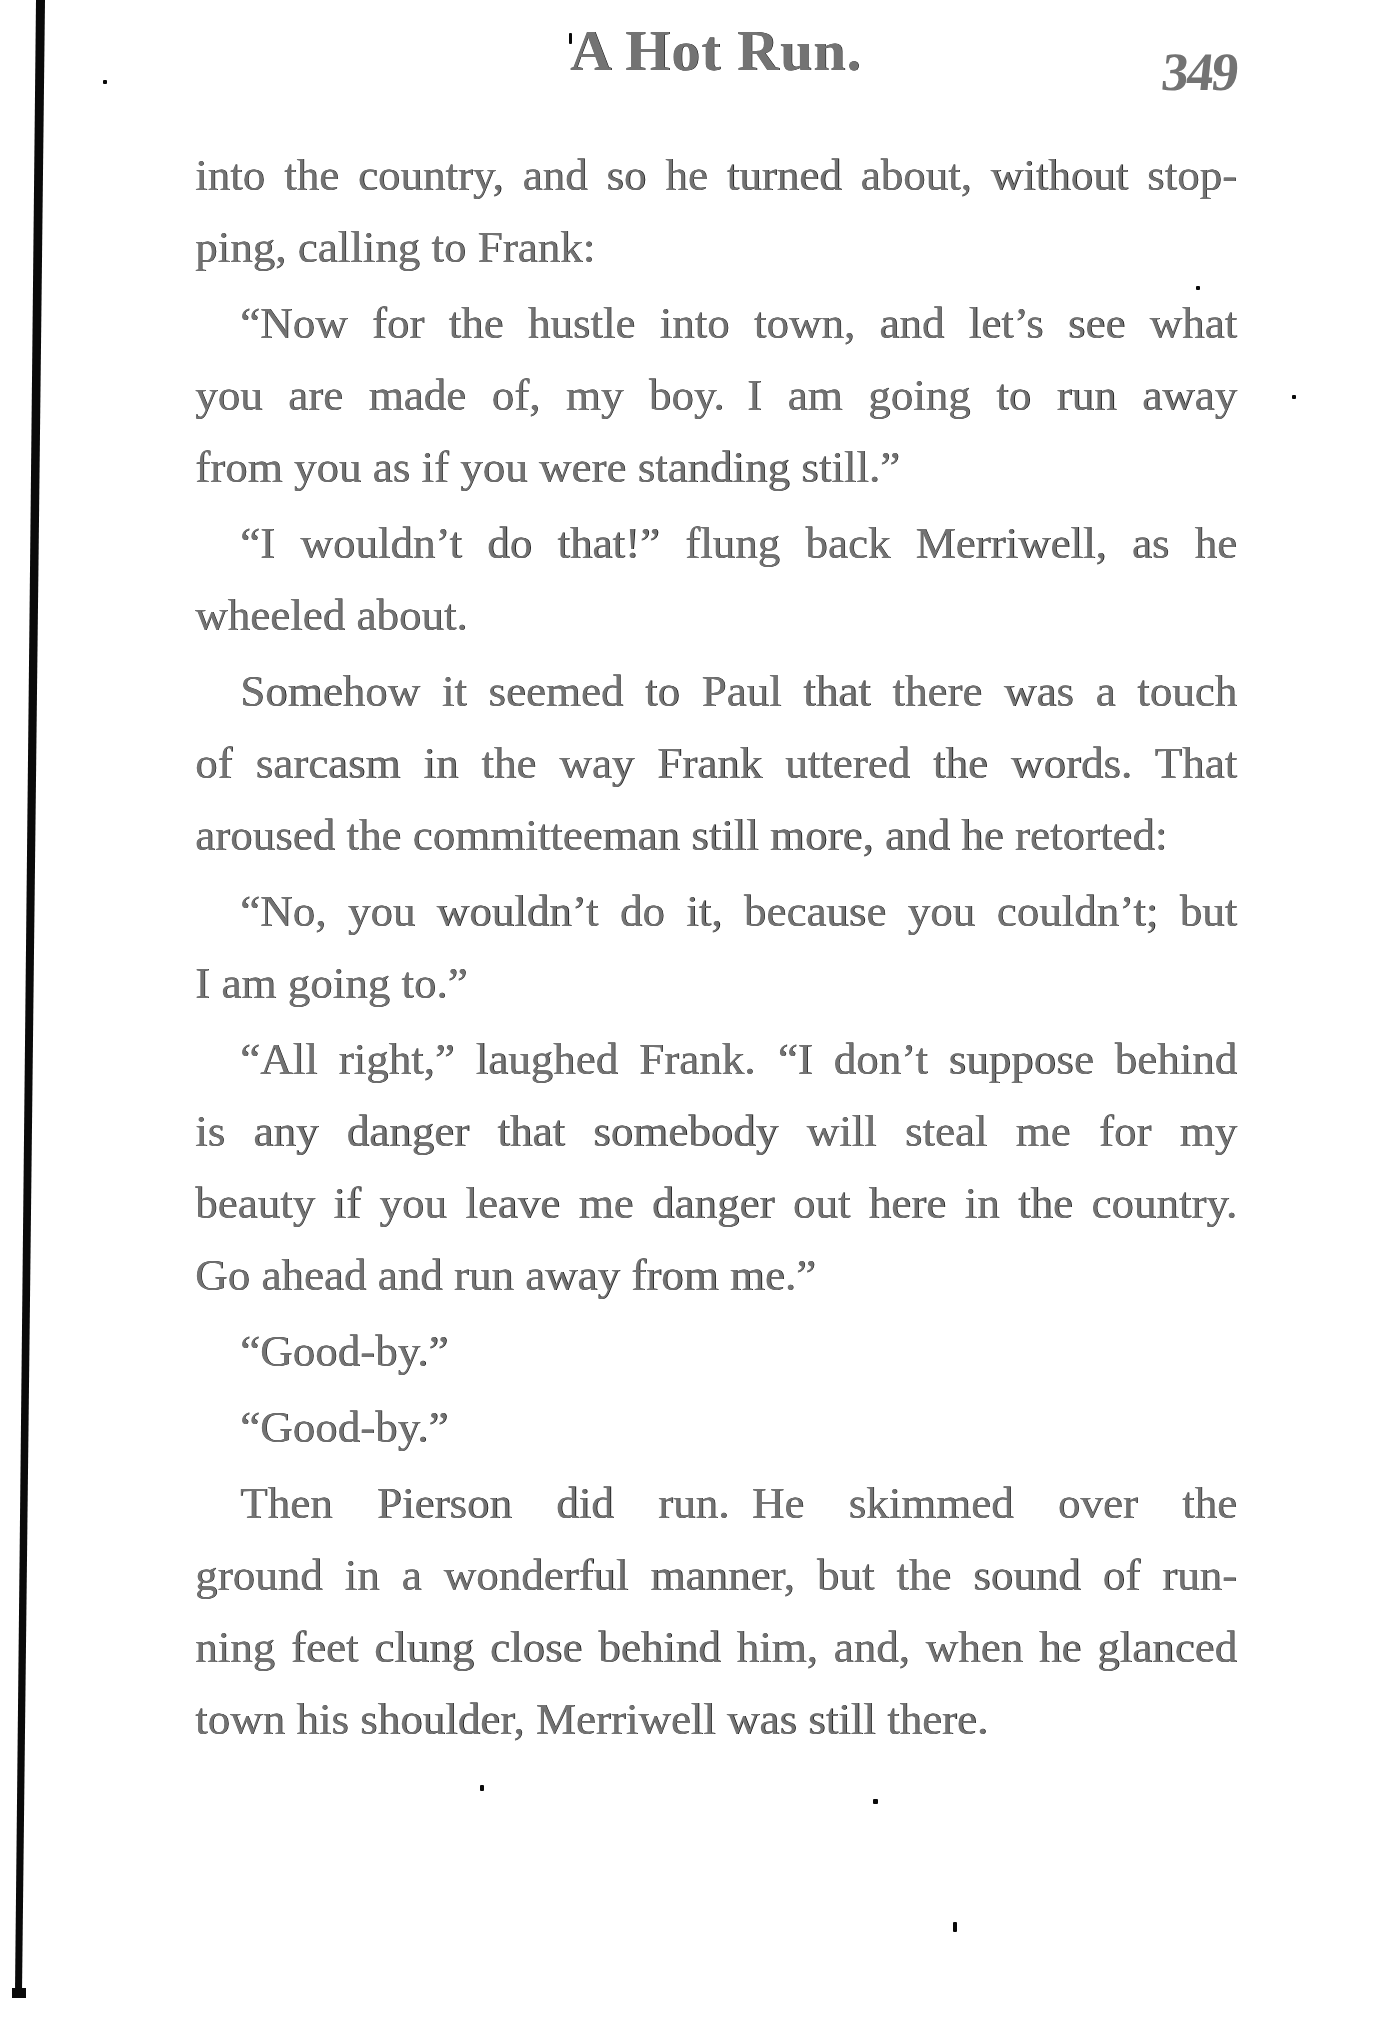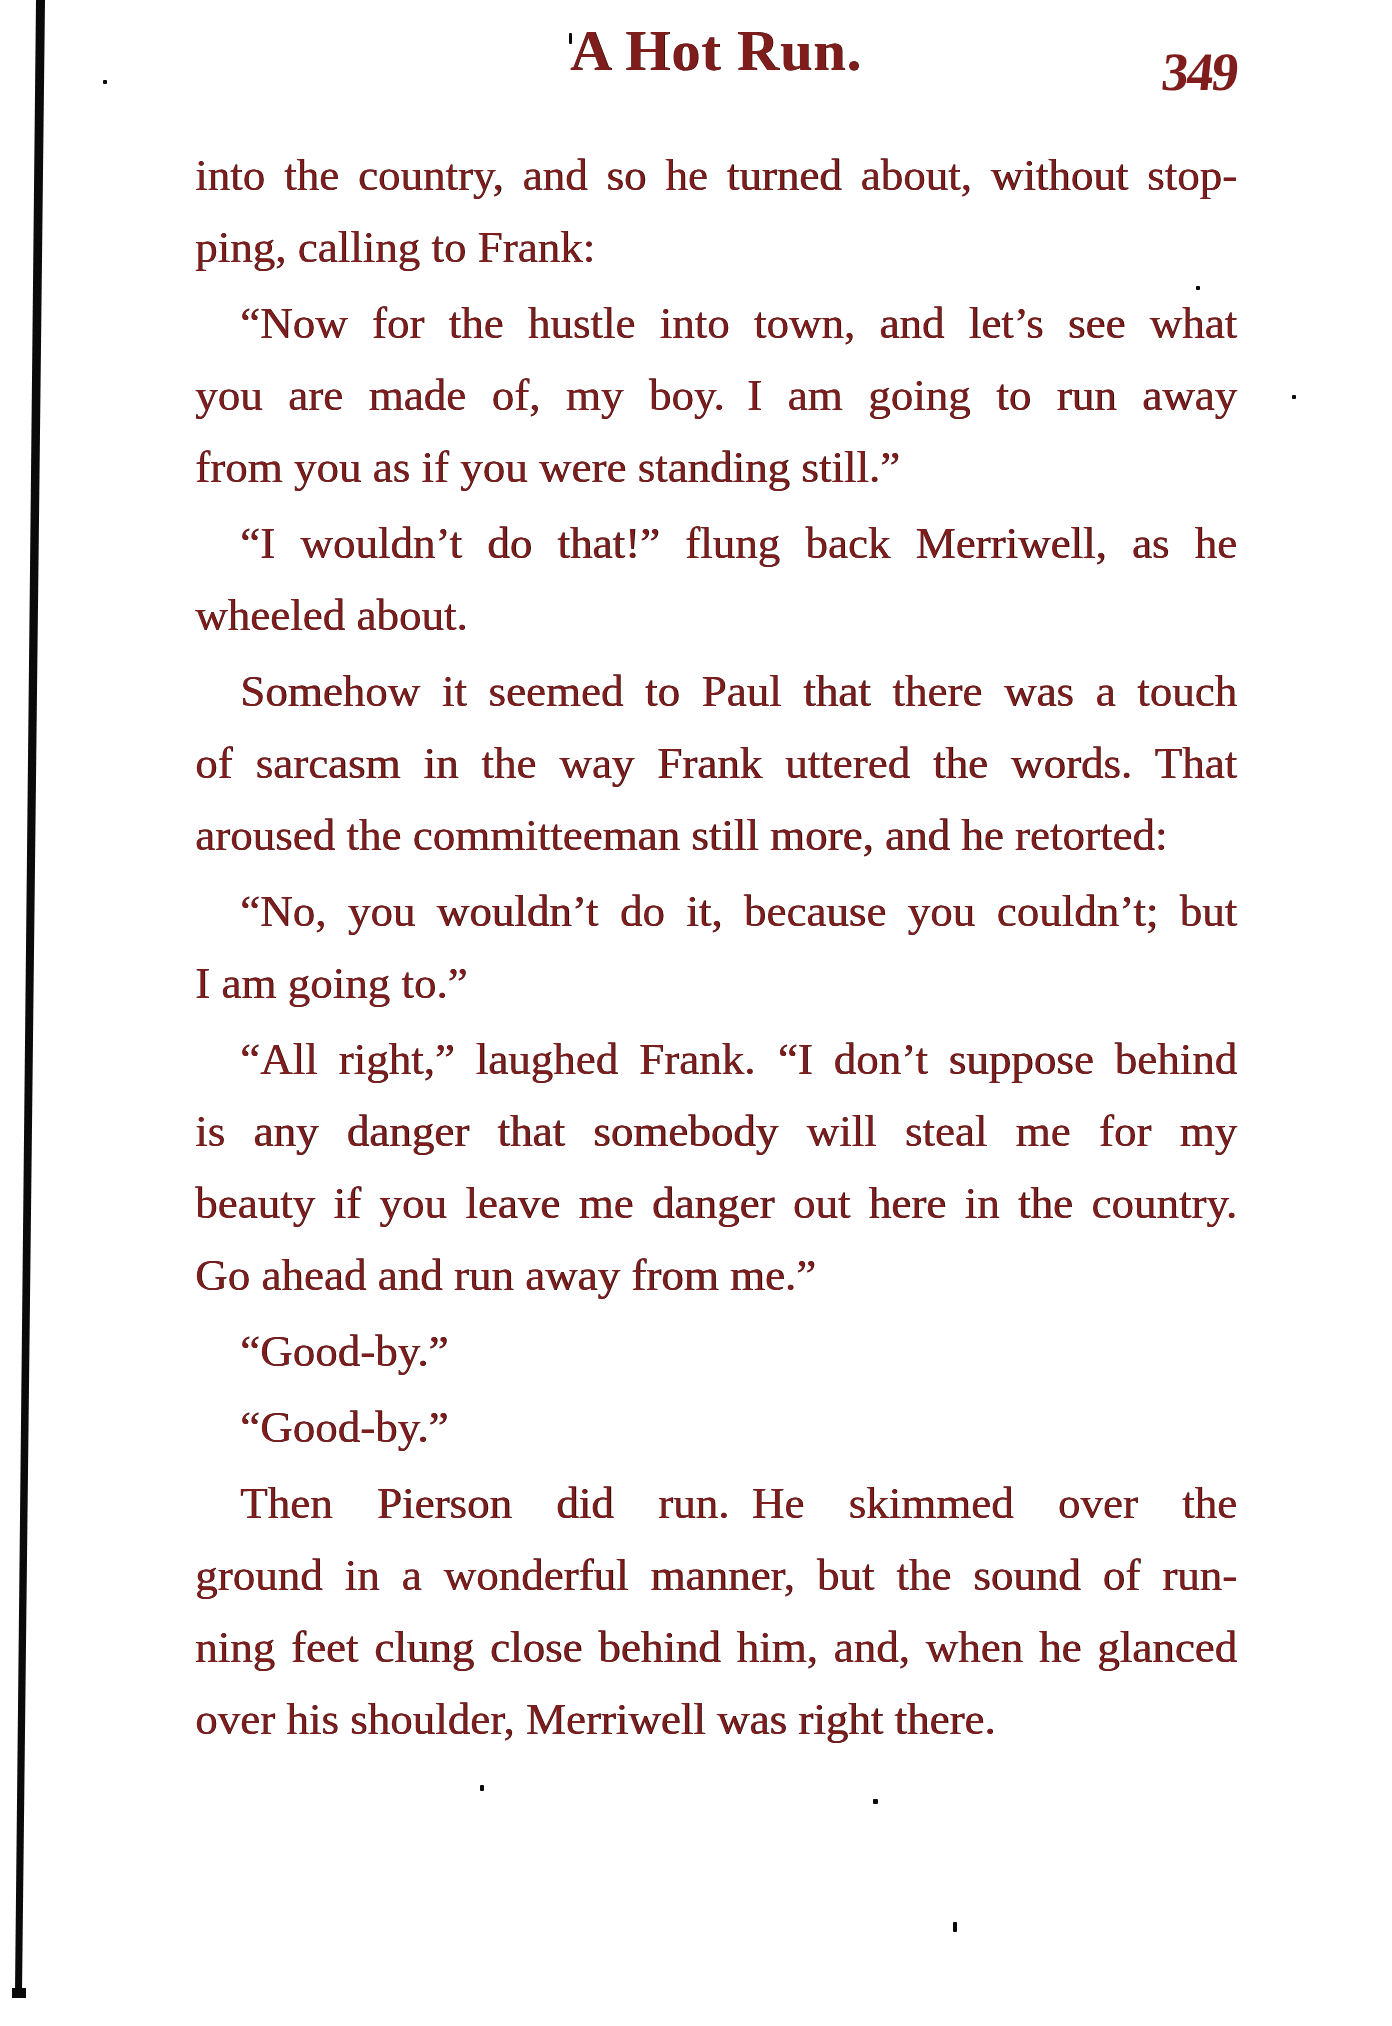--- a/index.html
+++ b/index.html
@@ -6,21 +6,21 @@
     margin: 0; padding: 0;
     width: 1392px; height: 2026px;
     background: #ffffff;
     overflow: hidden;
   }
   .page {
     position: absolute; left: 0; top: 0;
     width: 1392px; height: 2026px;
     background: #ffffff;
     font-family: "Liberation Serif", "DejaVu Serif", serif;
-    color: #7f1d1d;
+    color: #737373;
   }
   .binding-svg {
     position: absolute; left: 0; top: 0;
     width: 60px; height: 2026px;
   }
   .header {
     position: absolute; left: 195px; top: 20px;
     width: 1042px; height: 90px;
   }
   .title {
@@ -109,21 +109,21 @@
       <div class="para ind">
         <div class="line">“Good-by.”</div>
       </div>
       <div class="para ind">
         <div class="line">“Good-by.”</div>
       </div>
       <div class="para ind">
         <div class="line just">Then Pierson did run. He skimmed over the</div>
         <div class="line just">ground in a wonderful manner, but the sound of run-</div>
         <div class="line just">ning feet clung close behind him, and, when he glanced</div>
-        <div class="line">over his shoulder, Merriwell was right there.</div>
+        <div class="line">town his shoulder, Merriwell was still there.</div>
       </div>
     </div>
 
   <div id="speck-layer">
       <i class="speck" style="left: 103px; top: 80px; width: 4px; height: 4px;"></i>
       <i class="speck" style="left: 569px; top: 33px; width: 3px; height: 11px;"></i>
       <i class="speck" style="left: 1196px; top: 286px; width: 4px; height: 4px;"></i>
       <i class="speck" style="left: 1292px; top: 395px; width: 4px; height: 4px;"></i>
       <i class="speck" style="left: 480px; top: 1785px; width: 4px; height: 6px;"></i>
       <i class="speck" style="left: 873px; top: 1799px; width: 5px; height: 5px;"></i>

